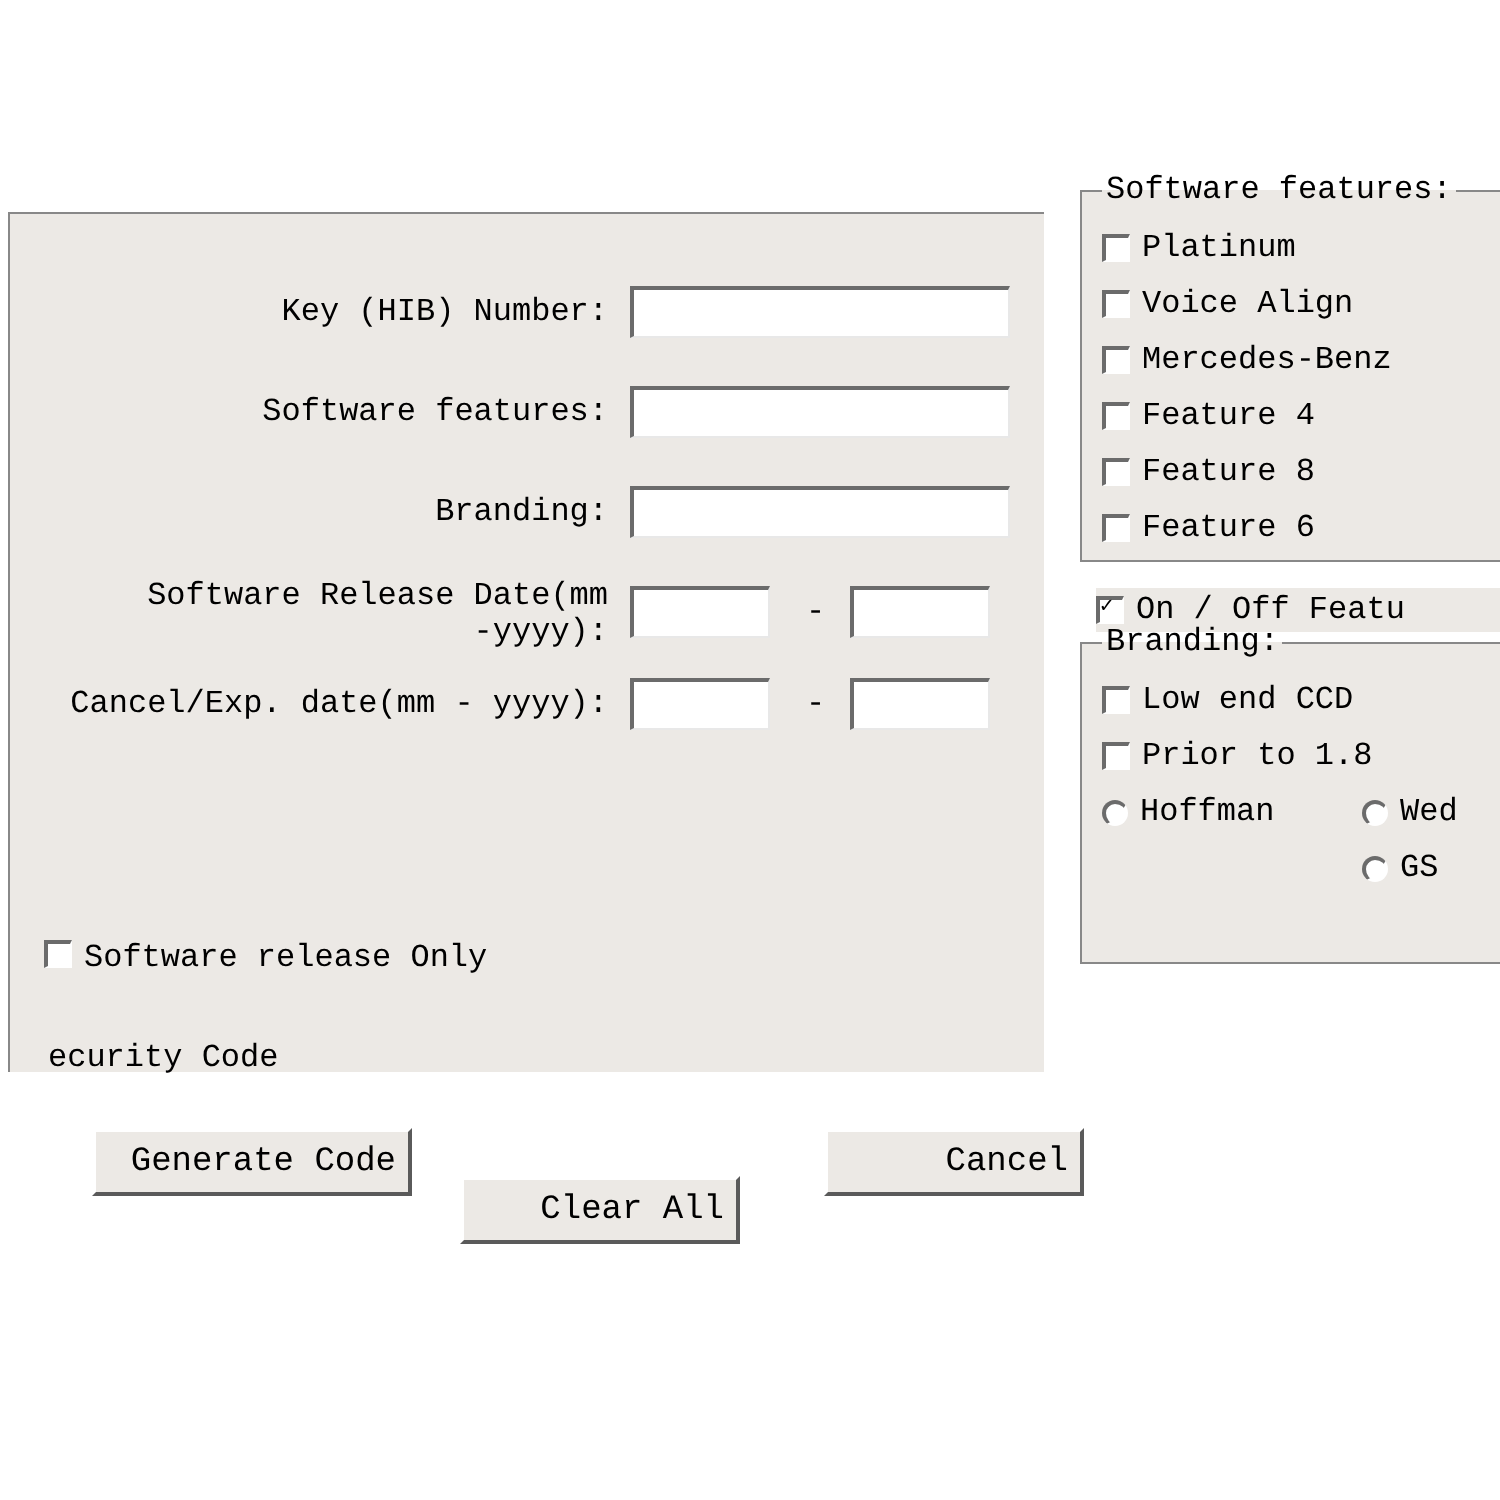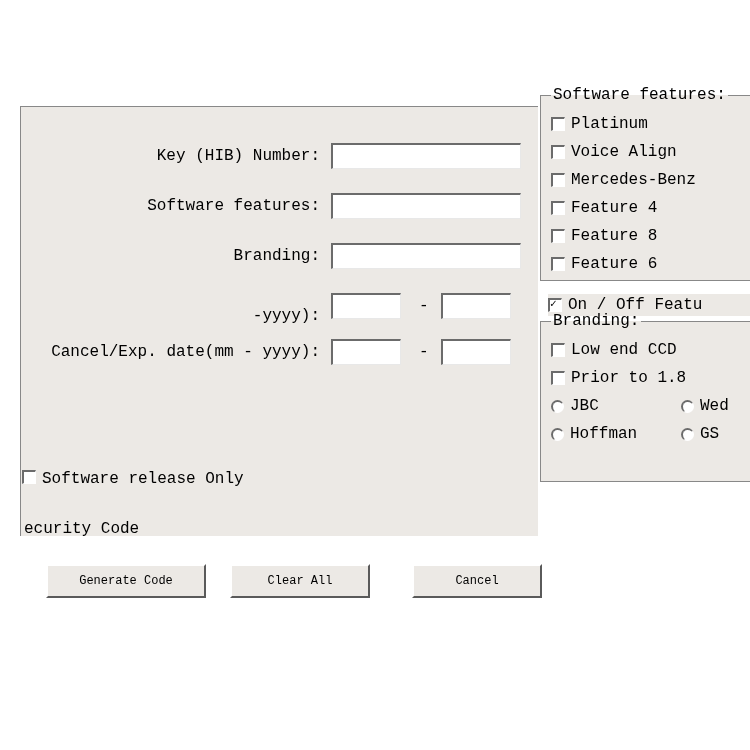--- a/index.html
+++ b/index.html
@@ -16,21 +16,21 @@
   }
   .outer {
     position: absolute;
     top: 80px;
     left: 0;
     width: 750px;
     height: 580px;
   }
   .main-panel {
     position: absolute;
-    left: 20px;
+    left: 4px;
     top: 26px;
     width: 518px;
     height: 430px;
     background: #ece9e5;
     border-top: 1px solid #888;
     border-left: 1px solid #888;
     text-decoration: underline;
   }
   .form-row {
     position: absolute;
@@ -113,22 +113,23 @@
   }
   .btn {
     position: absolute;
     height: 34px;
     background: #ece9e5;
     border-top: 2px solid #fff;
     border-left: 2px solid #fff;
     border-right: 2px solid #5a5a5a;
     border-bottom: 2px solid #5a5a5a;
     font-family: inherit;
-    font-size: 12px;
+    font-size: 17px;
     cursor: pointer;
+    text-align: right;
   }
   fieldset {
     position: absolute;
     border: 1px solid #888;
     background: #ece9e5;
     margin: 0;
     padding: 6px 8px 8px 10px;
   }
   legend {
     padding: 0 2px;
@@ -165,21 +166,21 @@
       <input class="field wide" value="" style="">
     </div>
 
     <div class="form-row" style="top:136px">
       <span class="form-label">Branding:</span>
       <input class="field wide" value="" style="">
     </div>
 
     <div class="form-row" style="top:186px">
       <span class="form-label twoline">
-        <br>
+        <span>Software Release Date(mm</span><br>
         <span>-yyyy):</span>
       </span>
       <input class="field mm" style="left: 310px;" value="">
       <span class="dash" style="left:398px">-</span>
       <input class="field yy" style="left: 420px;" value="">
     </div>
 
     <div class="form-row" style="top:232px">
       <span class="form-label">Cancel/Exp. date(mm - yyyy):</span>
       <input class="field mm" style="left: 310px;" value="">
@@ -190,21 +191,21 @@
   </div>
 
   <div class="sw-only">
     <span class="checkbox"></span>
     <span>Software release Only</span>
   </div>
 
   <div class="sec-code">ecurity Code</div>
 
   <button class="btn" style="left:46px; top:484px; width:160px">Generate Code</button>
-  <button class="btn" style="left:230px; top:484px; width:140px">Clear All</button>
+  <button class="btn" style="left:230px; top:508px; width:140px">Clear All</button>
   <button class="btn" style="left:412px; top:484px; width:130px">Cancel</button>
 
   <fieldset style="left:540px; top:6px; width:260px; height:195px">
     <legend>Software features:</legend>
     <div id="features-list">
         <div class="opt-row">
           <span class="checkbox"></span>
           <span>Platinum</span>
         </div>
         <div class="opt-row">
@@ -242,24 +243,20 @@
           <span class="checkbox"></span>
           <span>Low end CCD</span>
         </div>
         <div class="opt-row">
           <span class="checkbox"></span>
           <span>Prior to 1.8</span>
         </div>
       </div>
     <div style="display:flex">
       <div id="branding-radios-left" style="width:130px">
-          <div class="opt-row">
-            <span class="radio"></span>
-            <span>JBC</span>
-          </div>
           <div class="opt-row">
             <span class="radio"></span>
             <span>Hoffman</span>
           </div>
         </div>
       <div id="branding-radios-right">
           <div class="opt-row">
             <span class="radio"></span>
             <span>Wed</span>
           </div>

